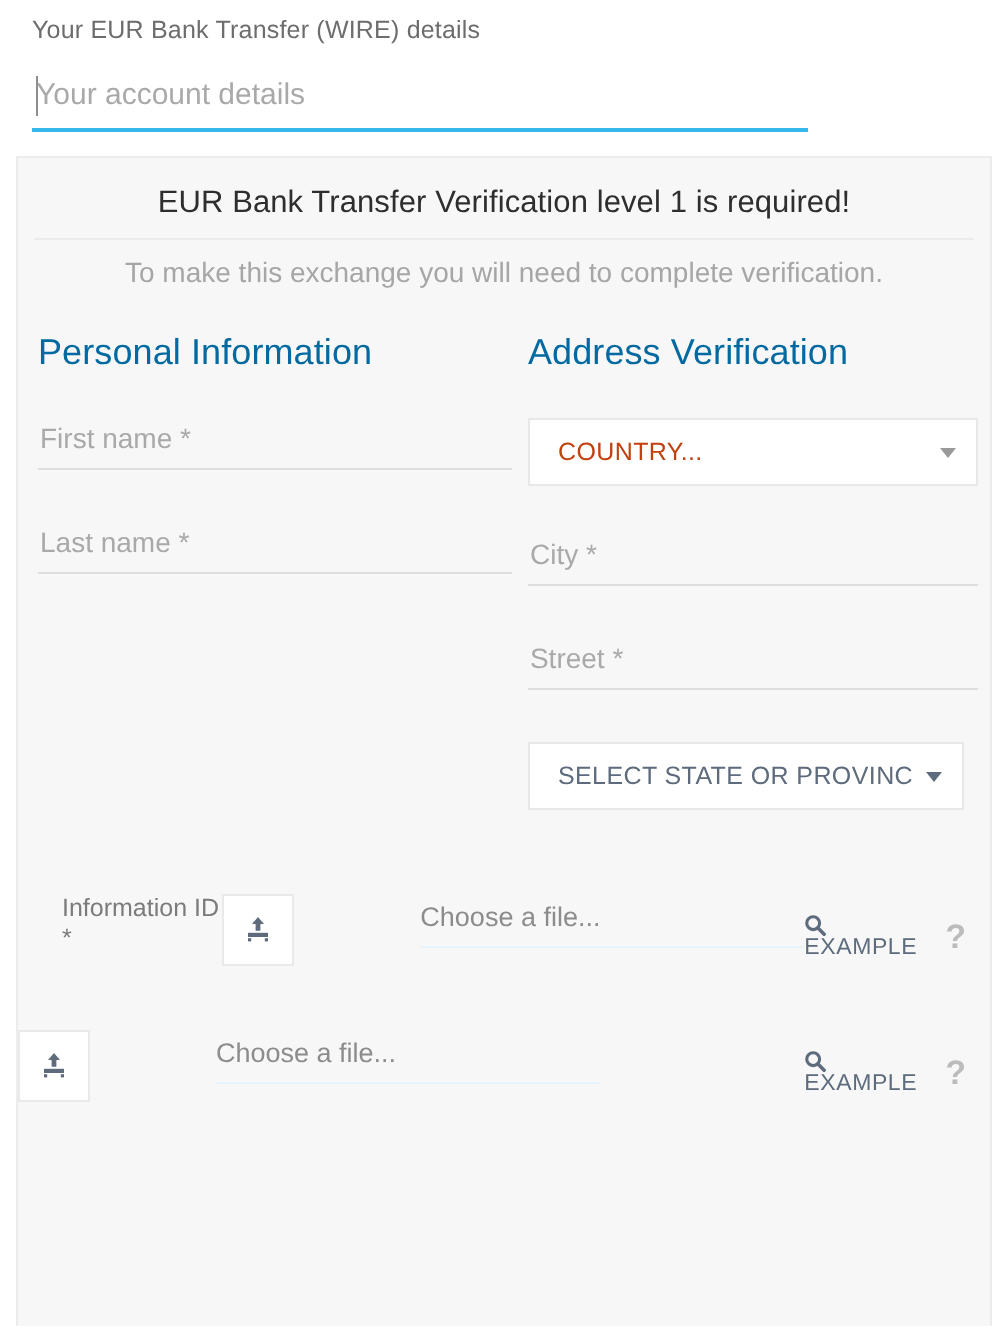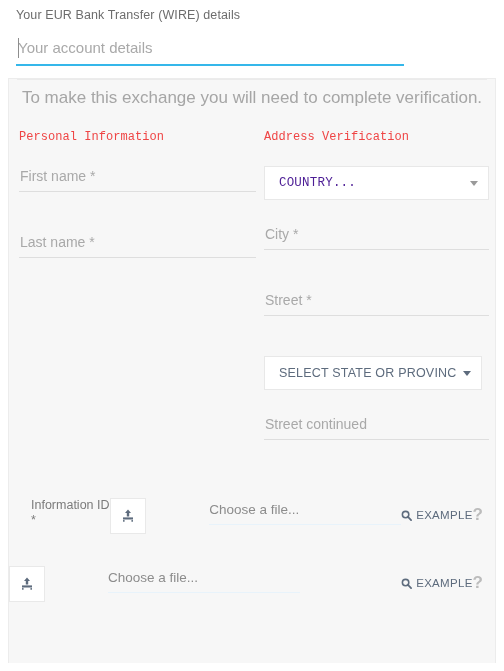--- a/index.html
+++ b/index.html
@@ -88,51 +88,50 @@
     font-weight: 400;
     letter-spacing: 0.05px;
   }
   .panel-divider {
     height: 1px;
     background: #ebebeb;
     margin: 0 8px;
   }
   .panel-subtitle {
     text-align: center;
-    font-size: 17px;
+    font-size: 14px;
     color: #a6a6a6;
     padding: 8px 12px 0 12px;
   }
 
   
   .columns {
     display: flex;
     padding: 22px 0 0 0;
   }
   .col-left {
     width: 248px;
     padding: 0 0 0 10px;
     box-sizing: border-box;
   }
   .col-right {
     width: 240px;
     padding: 0 6px 0 8px;
     box-sizing: border-box;
   }
   .section-head {
-    font-size: 12px;
-    color: #ef4444;
+    font-size: 18px;
+    color: #0369a1;
     margin-bottom: 22px;
     letter-spacing: 0.05px;
-    font-family: Liberation Mono, monospace;
   }
 
   .field {
     position: relative;
-    margin-bottom: 40px;
+    margin-bottom: 26px;
     height: 26px;
   }
   .field input {
     width: 100%;
     box-sizing: border-box;
     border: none;
     border-bottom: 1px solid #dedede;
     background: transparent;
     font-family: "Liberation Sans", sans-serif;
     font-size: 14px;
@@ -159,21 +158,21 @@
     margin-bottom: 24px;
     cursor: pointer;
   }
   .select-box .sel-text {
     flex: 1;
     font-size: 12.5px;
     letter-spacing: 0.2px;
     white-space: nowrap;
     overflow: hidden;
   }
-  .select-country .sel-text { color: #4c1d95; font-family: Liberation Mono, monospace; }
+  .select-country .sel-text { color: #c2410c; }
   .select-state {
     width: 218px;
   }
   .select-state .sel-text { color: #5d6b7d; }
   .caret-down {
     width: 0; height: 0;
     border-left: 4.5px solid transparent;
     border-right: 4.5px solid transparent;
     border-top: 5px solid #9a9a9a;
     margin-left: 6px;
@@ -233,20 +232,22 @@
     flex: 0 0 auto;
     padding-top: 12px;
     padding-right: 12px;
   }
   .example-link {
     display: flex;
     color: #5d6b7d;
     font-size: 11.5px;
     letter-spacing: 0.3px;
     cursor: pointer;
+    margin-right: 14px;
+    flex-direction: column;
   }
   .example-link .mag {
     margin-right: 4px;
     display: flex;
     align-items: center;
   }
   .help-q {
     font-size: 17px;
     color: #bcbcbc;
     font-weight: 700;
@@ -262,20 +263,21 @@
   <div class="top-section">
     <div class="top-label">Your EUR Bank Transfer (WIRE) details</div>
     <div class="account-input-wrap">
       <input class="account-input" type="text" value="" placeholder="Your account details" style="">
       <div class="caret"></div>
     </div>
   </div>
 
   <div class="panel">
 
+    <div class="panel-title">EUR Bank Transfer Verification level 1 is required!</div>
     <div class="panel-divider"></div>
     <div class="panel-subtitle">To make this exchange you will need to complete verification.</div>
 
     <div class="columns">
 
       <div class="col-left">
         <div class="section-head">Personal Information</div>
 
         <div class="field">
           <input type="text" value="" placeholder="First name *" style="">
@@ -300,23 +302,20 @@
 
         <div class="field">
           <input type="text" value="" placeholder="Street *" style="">
         </div>
 
         <div class="select-box select-state">
           <span class="sel-text">SELECT STATE OR PROVINCE...</span>
           <span class="caret-down"></span>
         </div>
 
-        <div class="field">
-          <input type="text" value="" placeholder="Street continued" style="">
-        </div>
 
       </div>
     </div>
 
     <div class="uploads">
 
       <div class="upload-row">
         <div class="up-label">Information ID *</div>
         <div class="up-btn">
           <svg width="16" height="16" viewBox="0 0 16 16">

